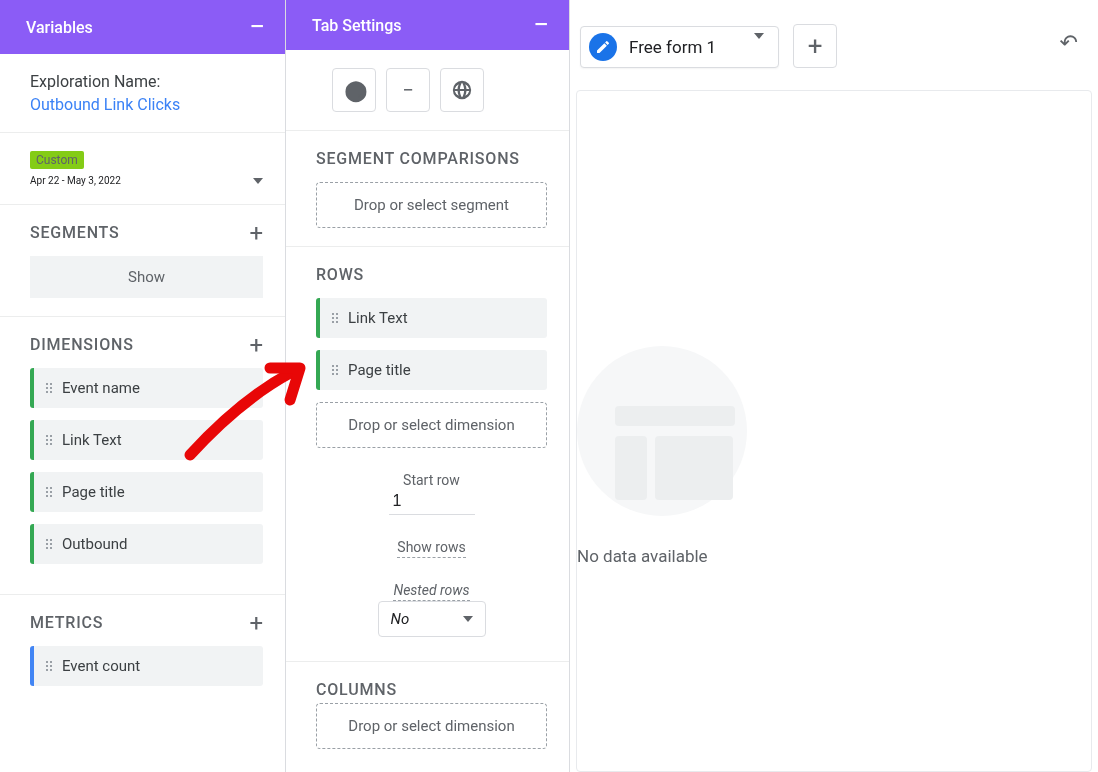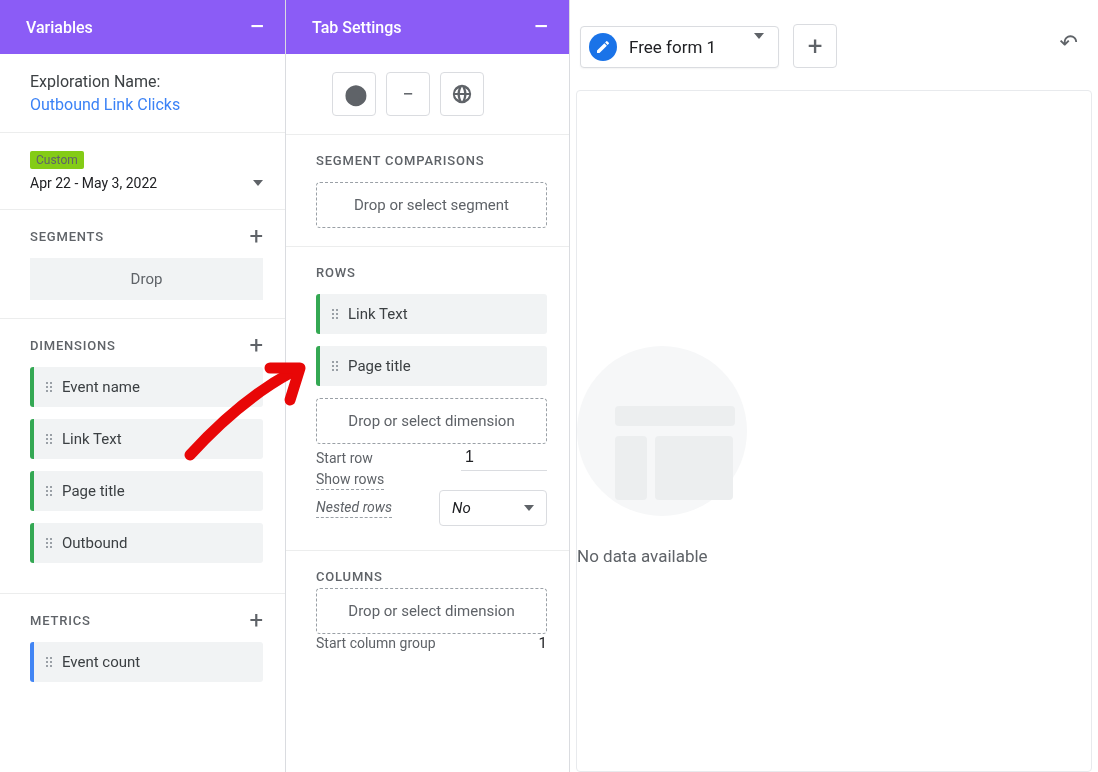--- a/index.html
+++ b/index.html
@@ -11,33 +11,33 @@
   .panel-header { background: #8b5cf6; height: 54px; display: flex; align-items: center; justify-content: space-between; padding: 0 20px 0 26px; }
   .panel-header span { color: #fff; font-size: 16px; font-weight: 500; }
   .panel-header .collapse { color: #fff; font-size: 28px; line-height: 12px; font-weight: 400; cursor: pointer; }
   .panel-body { padding: 0; overflow: hidden; }
   .section { padding: 18px 22px 18px 30px; border-bottom: 1px solid #eceded; }
   .section:last-child { border-bottom:none; }
   .exp-name-label { font-size: 16px; color: #3c4043; margin-bottom: 4px; }
   .exp-name { font-size: 16px; color: #3b82f6; font-weight:400; }
   .chip-gray { display:inline-block; background:#84cc16; color:#5f6368; font-size:12px; padding:2px 6px; border-radius:2px; margin-bottom:6px; }
   .date-row { display:flex; align-items:center; justify-content:space-between; cursor:pointer; }
-  .date-text { font-size:14px; color:#202124; }
+  .date-text { font-size:10px; color:#202124; }
   .caret { width:0; height:0; border-left:5px solid transparent; border-right:5px solid transparent; border-top:6px solid #5f6368; }
   .sec-head { display:flex; align-items:center; justify-content:space-between; margin-bottom: 14px; }
-  .sec-title { font-size:13px; letter-spacing:.8px; color:#5f6368; font-weight:500; }
+  .sec-title { font-size:16px; letter-spacing:.8px; color:#5f6368; font-weight:500; }
   .plus { font-size: 24px; color:#5f6368; cursor:pointer; line-height: 16px; }
   .none-box { width: 100%; text-align:center; padding: 12px 0; background:#f1f3f4; color:#5f6368; font-size:15px; }
   .pill { display:flex; align-items:center; gap:10px; background:#f1f3f4; border-radius:3px; padding:11px 12px; font-size:15px; color:#3c4043; cursor:grab; margin-bottom:12px; }
   .pill-green { border-left: 4px solid #34a853; }
   .pill-blue { border-left: 4px solid #4285f4; }
   .grip { display:grid; grid-template-columns:repeat(2,2px); grid-template-rows:repeat(3,2px); gap:2px; }
   .grip i { background:#9aa0a6; width:2px; height:2px; display:block; }
   .dropzone { border:1px dashed #9aa0a6; border-radius:4px; padding:13px 10px; text-align:center; color:#5f6368; font-size:15px; cursor:pointer; }
-  .form-row { display:flex; align-items:center; justify-content:space-between; font-size:14px; color:#5f6368; }
+  .form-row { display:flex; align-items:center; justify-content:space-between; margin-top:24px; font-size:14px; color:#5f6368;flex-direction:column; }
   .dotted { border-bottom: 1px dashed #9aa0a6; padding-bottom:2px; }
   .val-input { border:none; border-bottom:1px solid #dadce0; width:86px; font-size:16px; padding:4px 4px; color:#202124; }
   .select { display:flex; align-items:center; justify-content:space-between; border:1px solid #dadce0; border-radius:4px; padding:8px 12px; width:108px; font-size:15px; color:#202124; cursor:pointer; }
   .tab-row { display:flex; gap:10px; padding: 18px 0 0 16px; }
   .tab-btn { height:44px; width:44px; border:1px solid #dadce0; border-radius:4px; display:flex; align-items:center; justify-content:center; color:#5f6368; cursor:pointer; font-size:20px; }
   .tab-btn-wide2 { height:44px; width:44px; }
   
   .tab-bar { position:absolute; top:24px; left:10px; right:10px; display:flex; align-items:flex-end; }
   .tab-card { display:flex; align-items:center; gap:12px; background:#fff; border:1px solid #dadce0; border-radius:4px; padding:6px 8px 6px 8px; box-shadow: 0 1px 2px rgba(60,64,67,.06); }
   .edit-circle { width:28px; height:28px; border-radius:50%; background:#1a73e8; display:flex; align-items:center; justify-content:center; color:#fff; font-size:16px; }
@@ -73,21 +73,21 @@
       <div class="date-row">
         <span class="date-text">Apr 22 - May 3, 2022</span>
         <span class="caret"></span>
       </div>
     </div>
     <div class="section">
       <div class="sec-head">
         <span class="sec-title">SEGMENTS</span>
         <span class="plus">+</span>
       </div>
-      <div class="none-box">Drop</div>
+      <div class="none-box">Show</div>
     </div>
     <div class="section">
       <div class="sec-head">
         <span class="sec-title">DIMENSIONS</span>
         <span class="plus">+</span>
       </div>
       <div class="pill pill-green">
         <span class="grip">
             <i></i>
             <i></i>

